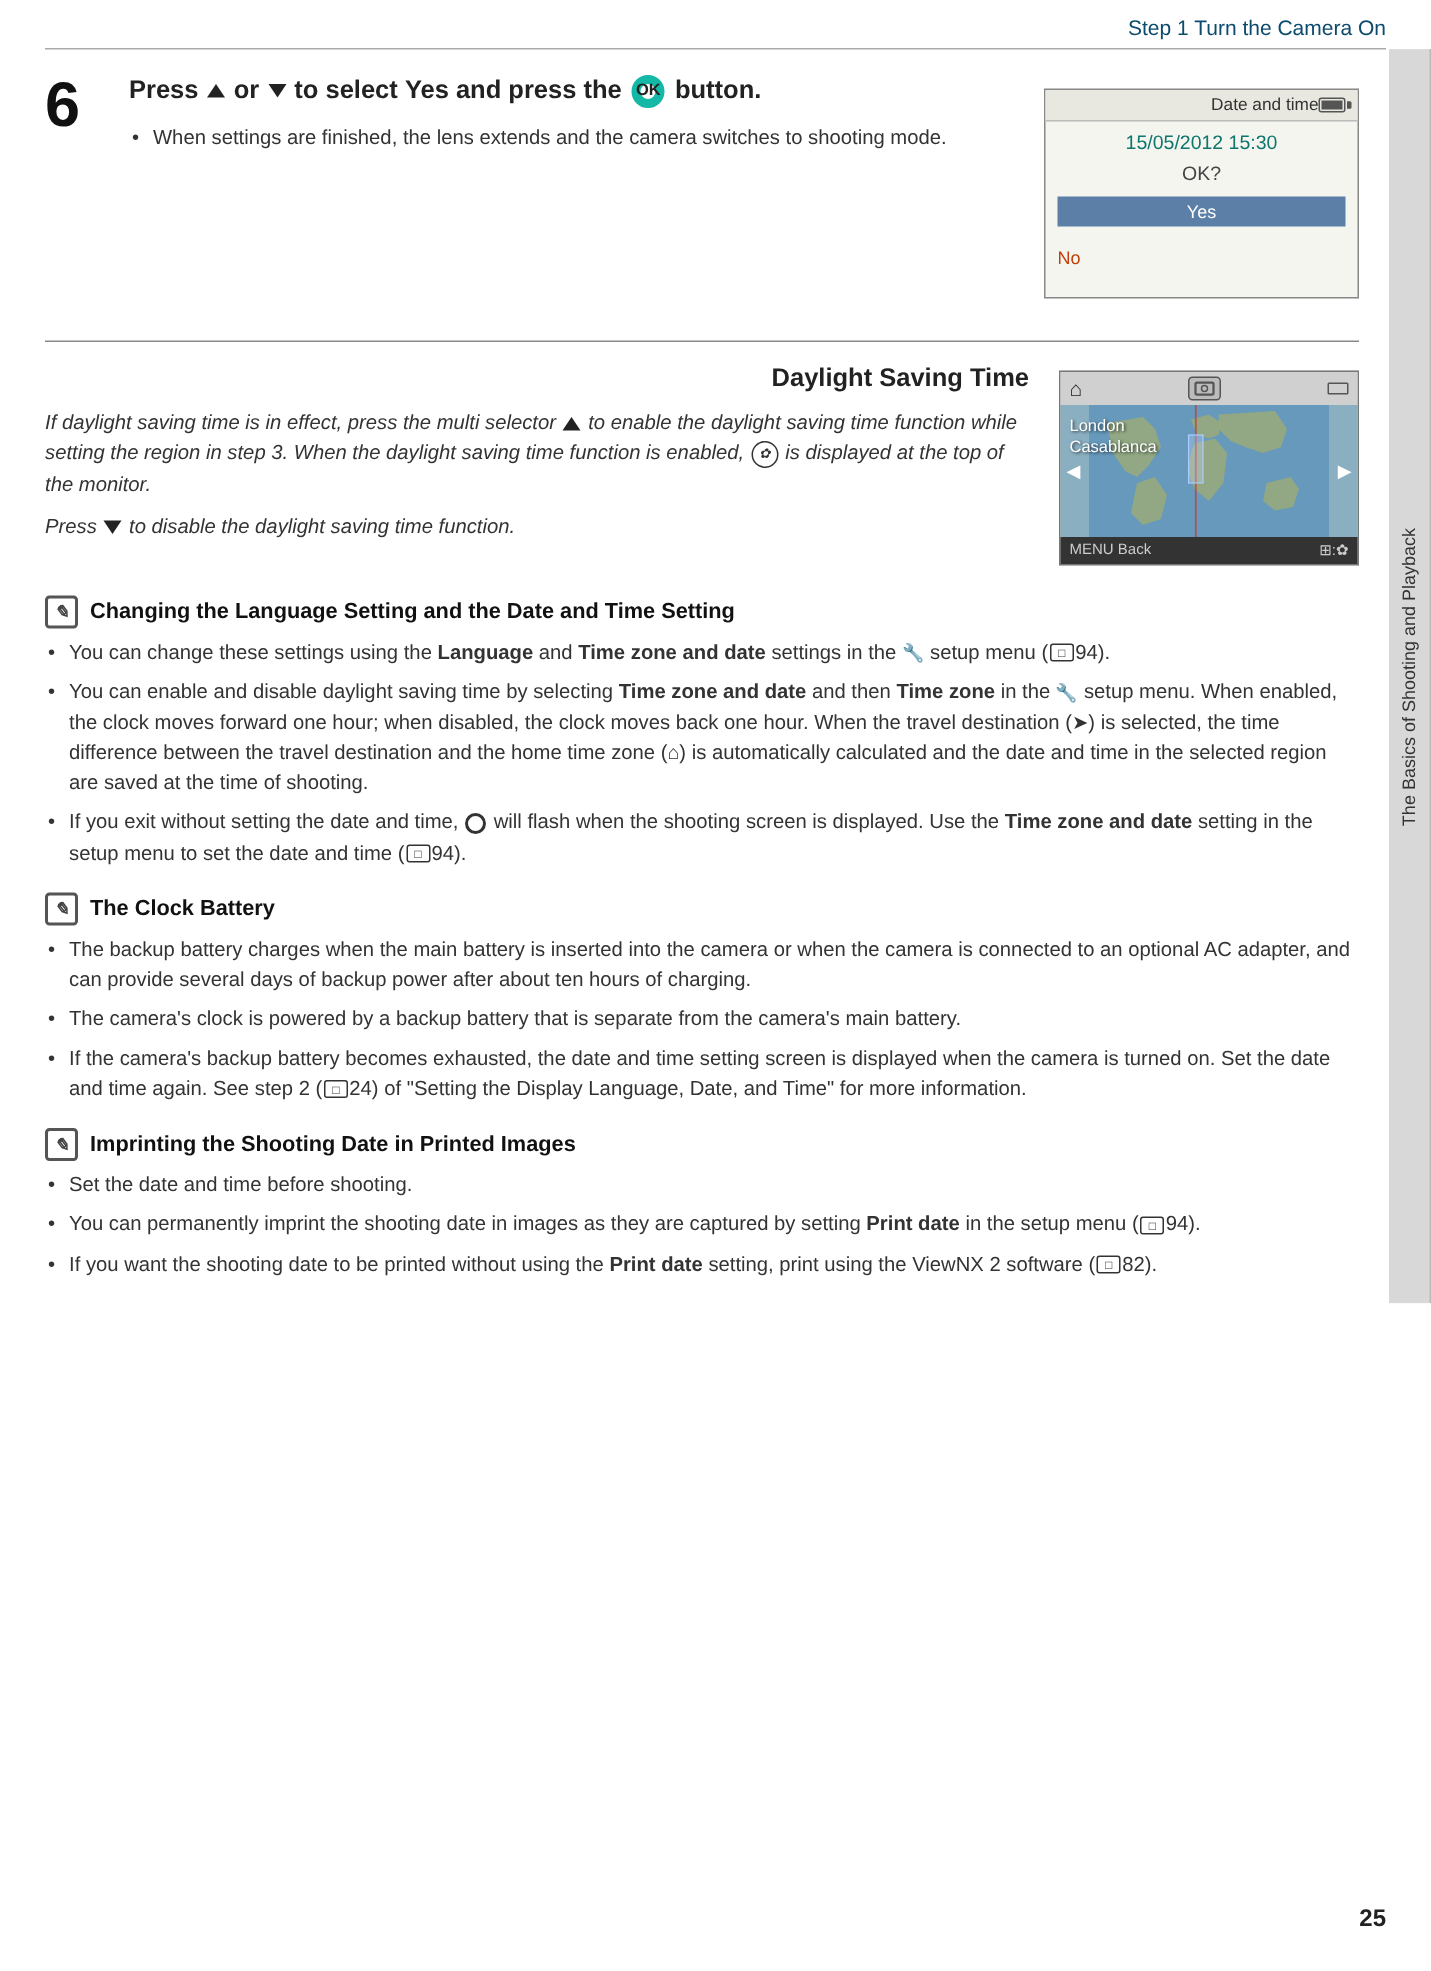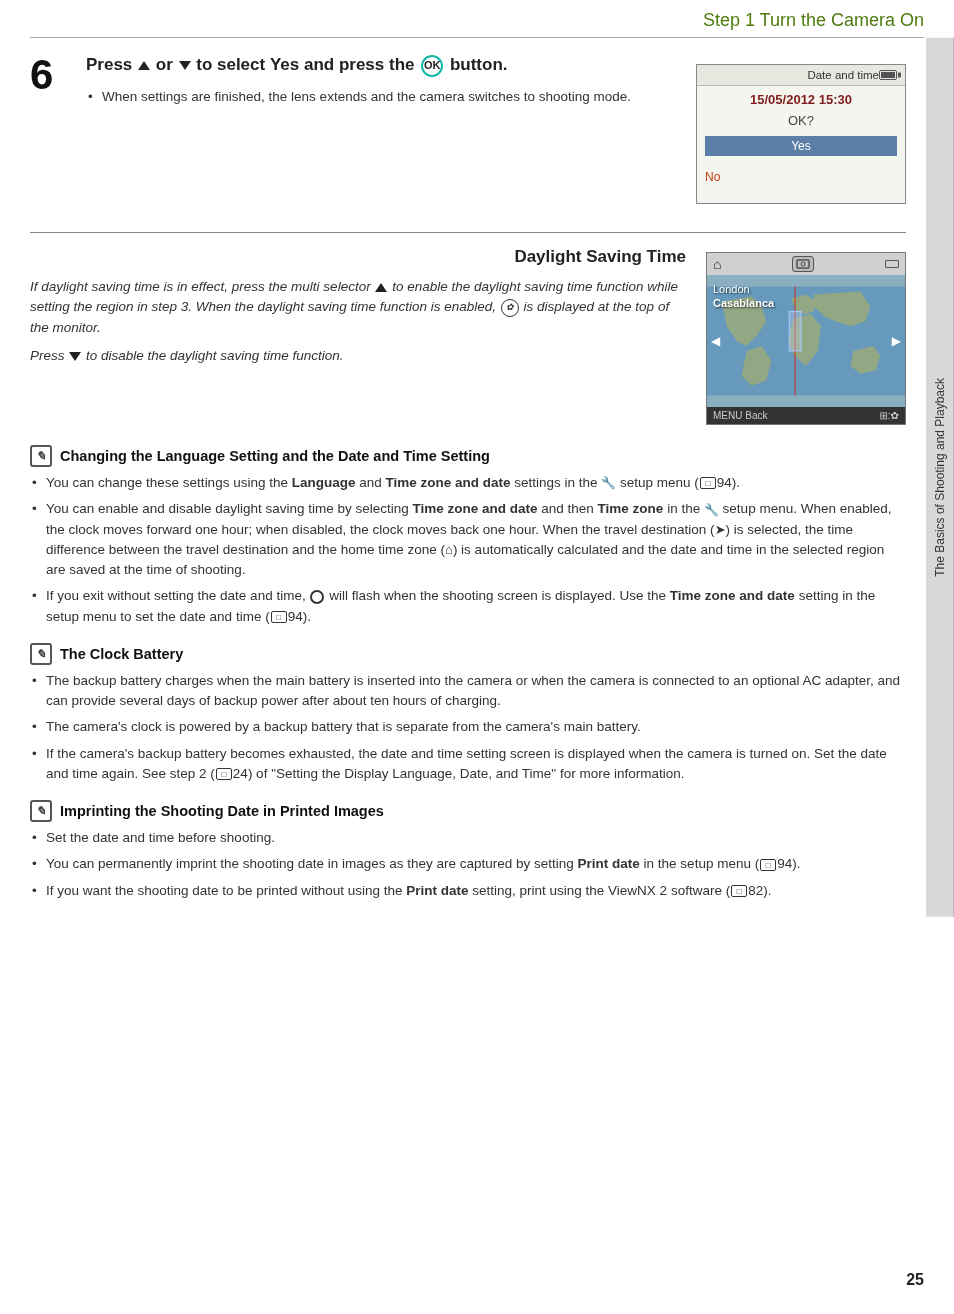--- a/index.html
+++ b/index.html
@@ -17,22 +17,22 @@
     .header-rule {
       border: none;
       border-top: 1px solid #aaa;
       margin: 0 30px 0 30px;
     }
 
     .header-bar {
       display: flex;
       justify-content: flex-end;
       padding: 10px 30px 6px 19px;
-      font-size: 18px;
-      color: #4d7c0f;
+      font-size: 14px;
+      color: #0c4a6e;
     }
 
     .content-left {
       flex: 1;
       padding-right: 20px;
     }
 
     
     .step-section {
       display: flex;
@@ -60,21 +60,21 @@
       margin-bottom: 10px;
       line-height: 1.35;
     }
 
     .step-title .ok-circle {
       display: inline-flex;
       align-items: center;
       justify-content: center;
       width: 22px;
       height: 22px;
-      border: 2px solid #14b8a6;
+      border: 6px solid #14b8a6;
       border-radius: 50%;
       font-size: 11px;
       font-weight: bold;
       vertical-align: middle;
       margin: 0 2px;
     }
 
     .bullet-list {
       list-style: none;
       padding-left: 0;
@@ -121,23 +121,22 @@
       color: #333;
     }
 
     .camera-screen .screen-body {
       padding: 6px 8px;
       text-align: center;
     }
 
     .camera-screen .datetime {
       font-size: 13px;
-      color: #7f1d1d;
+      color: #0f766e;
       margin-bottom: 6px;
-      font-weight: bold;
     }
 
     .camera-screen .ok-text {
       font-size: 13px;
       color: #444;
       margin-bottom: 8px;
     }
 
     .camera-screen .option-yes {
       background: #5b7fa6;
@@ -264,21 +263,21 @@
     .ws-header .battery-sm {
       width: 14px;
       height: 8px;
       border: 1.5px solid #555;
       border-radius: 1px;
       display: inline-block;
       position: relative;
     }
 
     .world-map-area {
-      height: 132px;
+      height: 88px;
       background: #8aafc0;
       position: relative;
       overflow: hidden;
     }
 
     
     .world-map-svg {
       width: 100%;
       height: 100%;
     }
@@ -291,21 +290,21 @@
     }
 
     .ws-city {
       font-size: 11px;
       color: #fff;
       text-shadow: 1px 1px 2px rgba(0,0,0,0.7);
       margin-bottom: 2px;
     }
 
     .ws-city.active {
-      font-weight: bold;
+      font-weight: normal;
     }
 
     .ws-arrow-right {
       position: absolute;
       right: 4px;
       top: 50%;
       transform: translateY(-50%);
       color: #fff;
       font-size: 12px;
     }

